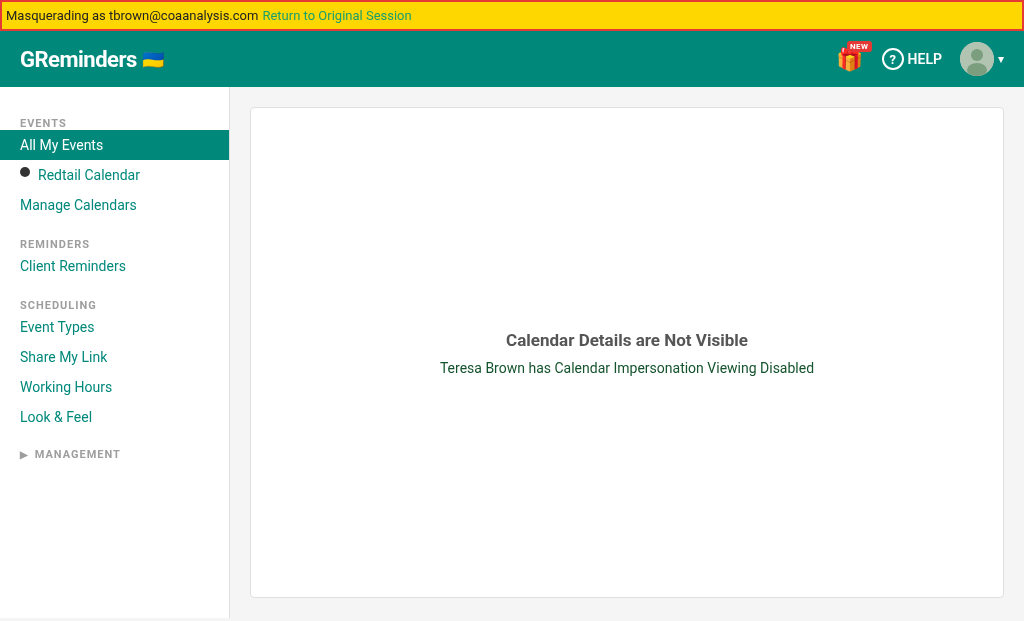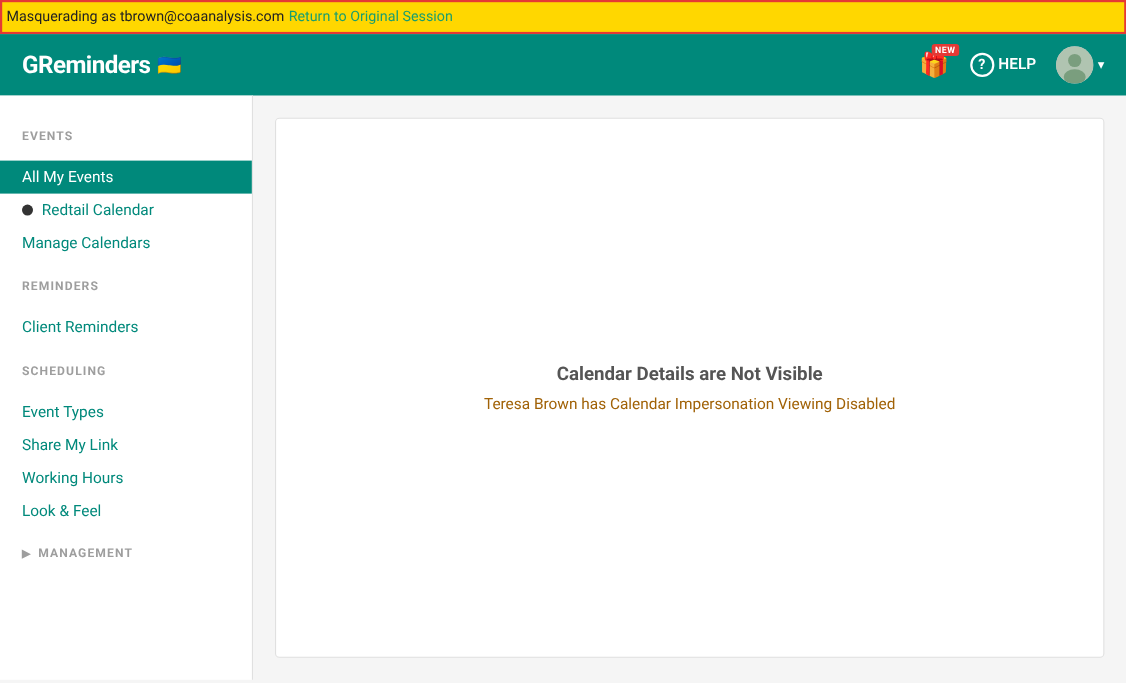--- a/index.html
+++ b/index.html
@@ -126,26 +126,25 @@
       background: #fff;
       padding: 20px 0;
       border-right: 1px solid #e0e0e0;
       overflow-y: auto;
     }
     .sidebar-section-label {
       color: #9e9e9e;
       font-size: 11px;
       font-weight: 700;
       letter-spacing: 1px;
-      padding: 10px 20px 16px 20px;
+      padding: 10px 20px 0 20px;
       text-transform: uppercase;
     }
     .sidebar-item {
       display: flex;
-      align-items: center;
       gap: 8px;
       padding: 7px 20px;
       font-size: 14px;
       color: #00897b;
       cursor: pointer;
       text-decoration: none;
     }
     .sidebar-item.active {
       background: #00897b;
       color: white;
@@ -195,21 +194,21 @@
       flex-direction: column;
       gap: 10px;
     }
     .card-title {
       font-size: 17px;
       font-weight: 700;
       color: #555;
     }
     .card-subtitle {
       font-size: 14px;
-      color: #a16207;
+      color: #14532d;
     }
   </style>
 </head>
 <body>
 
 <div class="masquerade-banner">
   <span>Masquerading as tbrown@coaanalysis.com</span>
   <a class="return-link">Return to Original Session</a>
 </div>
 

